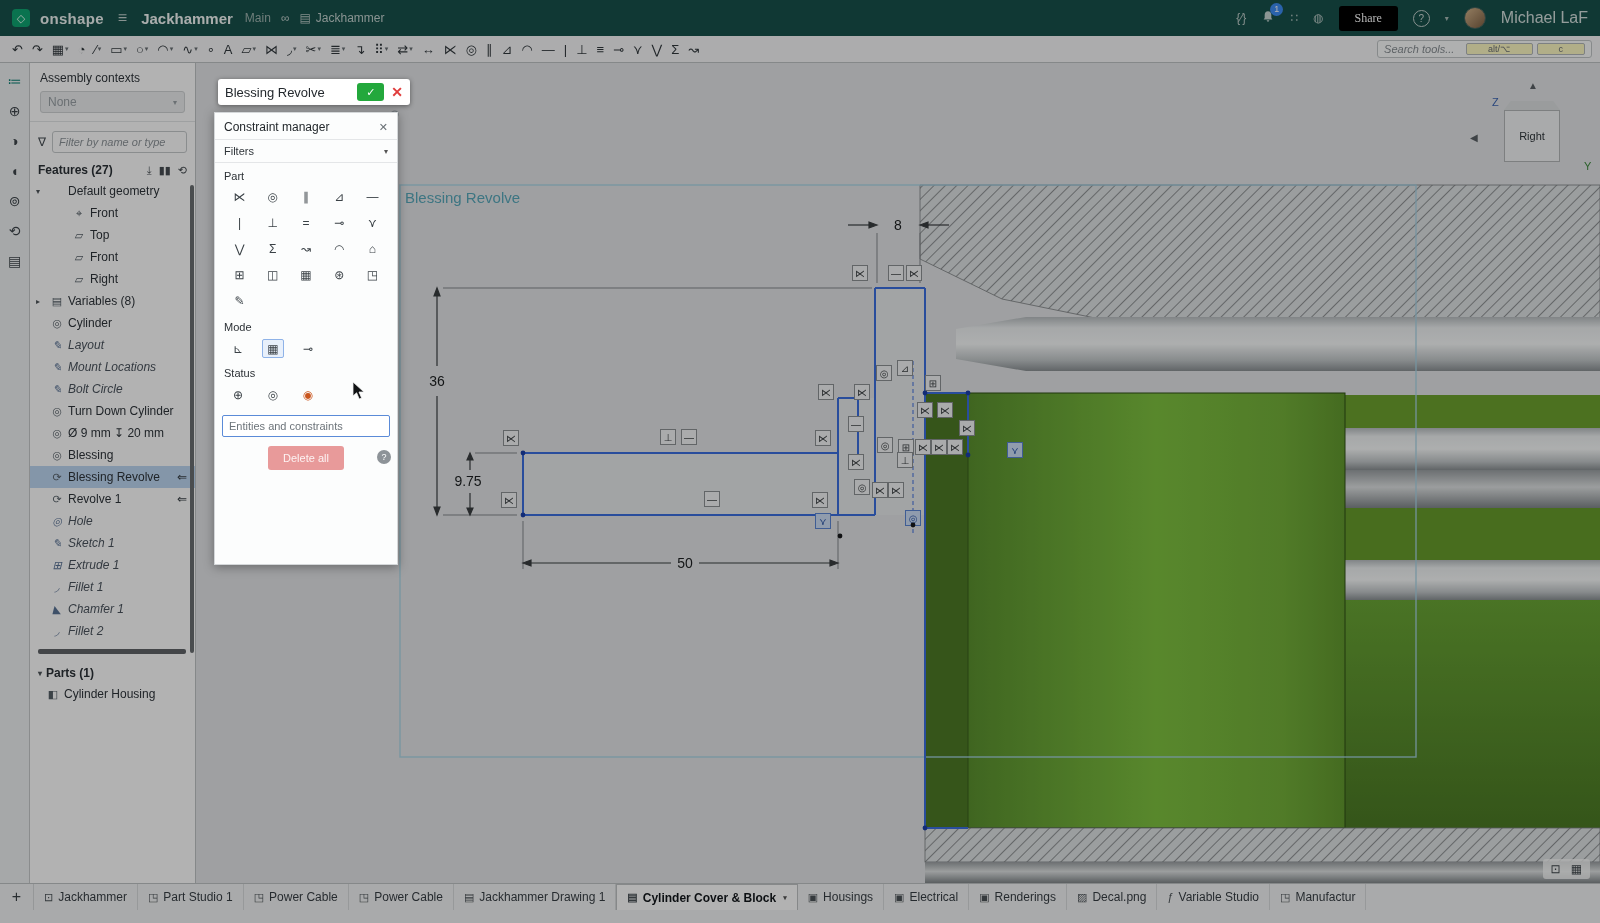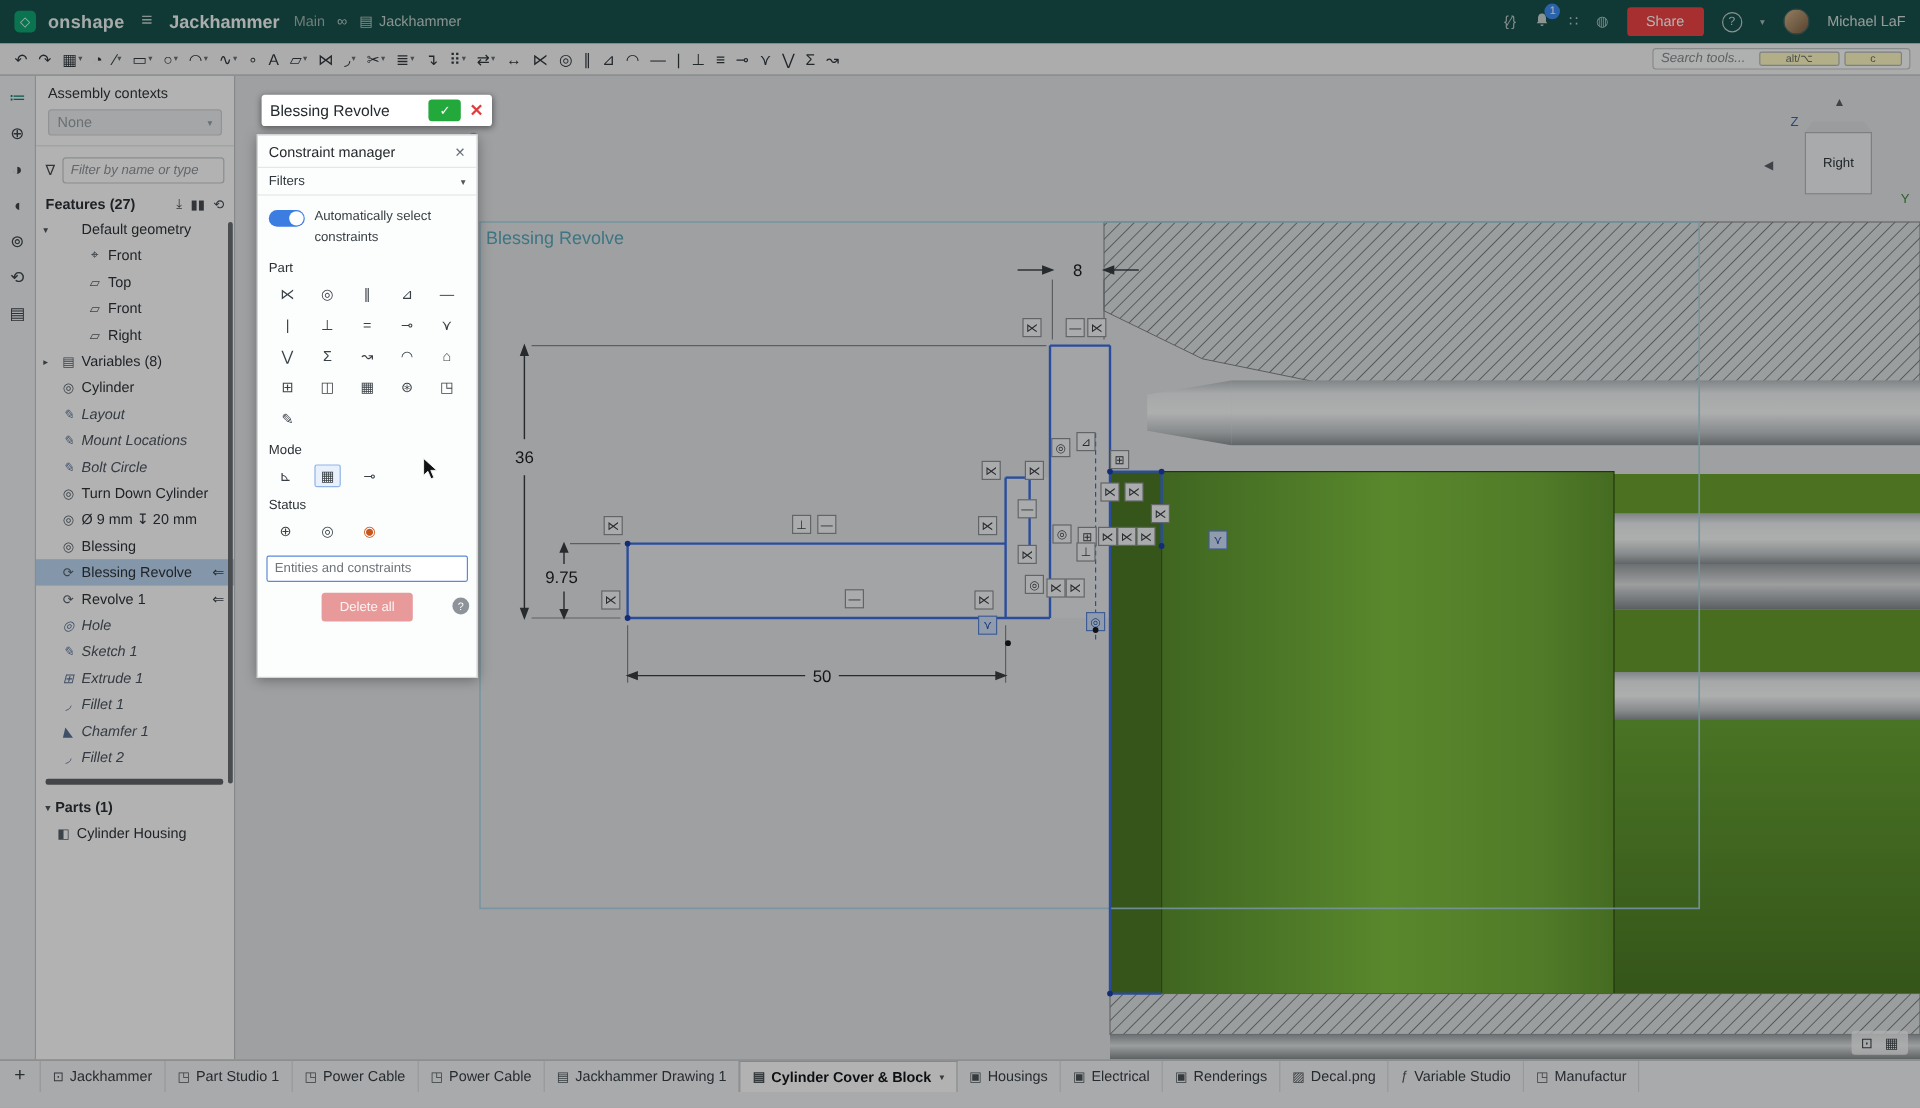--- a/index.html
+++ b/index.html
@@ -9,25 +9,25 @@
   .logo{width:18px;height:18px;background:#0fa572;border-radius:4px;color:#eafff5;font-size:11px;display:flex;align-items:center;justify-content:center}
   .brand{font-weight:bold;font-size:15px;color:#eef4f3;letter-spacing:.3px}
   .hamb{font-size:16px;color:#c3d1ce;margin:0 4px}
   .doc-title{font-size:15px;font-weight:bold;color:#f4f8f7}
   .ws{font-size:12px;color:#9fb4b0;margin-left:2px}
   .tb-ic{font-size:12px;color:#bccbc8}
   .refdoc{font-size:12px;color:#c5d3d0;display:flex;align-items:center;gap:5px}
   .tb-right{margin-left:auto;display:flex;align-items:center;gap:15px}
   .bell{position:relative;font-size:13px;color:#c9d6d3}
   .badge{position:absolute;top:-7px;right:-8px;background:#3d8df5;color:#fff;border-radius:50%;font-size:9px;width:13px;height:13px;line-height:13px;text-align:center}
-  .share{background:#ef4444;color:#fff;border:none;border-radius:3px;font-size:12px;padding:5px 16px;font-family:Liberation Sans, sans-serif}
+  .share{background:#000000;color:#fff;border:none;border-radius:3px;font-size:12px;padding:5px 16px;font-family:Liberation Serif, serif}
   .helpc{width:17px;height:17px;border:1.5px solid #c4d1ce;border-radius:50%;font-size:10px;display:flex;align-items:center;justify-content:center;color:#cdd9d6}
   .caret-sm{font-size:8px;color:#a9bbb7}
   .avatar{width:22px;height:22px;border-radius:50%;background:linear-gradient(135deg,#d4b58c,#7d5f43);border:1px solid #44645f}
-  .user{font-size:12px;color:#d5e0de;white-space:nowrap}
+  .user{font-size:16px;color:#d5e0de;white-space:nowrap}
   
   #toolbar{position:absolute;top:36px;left:0;right:0;height:27px;background:#f6f7f8;border-bottom:1px solid #bfc3c5;display:flex;align-items:center;padding:0 8px;z-index:9}
   #tool-row{display:flex;align-items:center;gap:1px;flex:1;overflow:hidden}
   .tool{display:flex;align-items:center;height:22px;padding:0 4px;color:#32383d;font-size:13px;border-radius:2px;white-space:nowrap}
   .tool .tg{line-height:1}
   .tc{font-size:7px;color:#6a7074;margin-left:1px}
   .search-tools{display:flex;align-items:center;gap:4px;background:#fbfcfc;border:1px solid #c2c6c8;border-radius:3px;padding:2px 6px;margin-left:10px}
   .search-tools input{border:none;outline:none;width:78px;font-size:11px;font-style:italic;color:#3c4247;background:transparent;font-family:inherit}
   .search-tools input::placeholder{color:#868d92;font-style:italic}
   .key{border:1px solid #b4b8ba;border-radius:2px;padding:0 21px;font-size:9px;color:#696f74;background:#fef9c3}
@@ -900,26 +900,20 @@
 
 <div id="cm">
   <div class="cm-head">
     <span>Constraint manager</span>
     <span class="cm-close">✕</span>
   </div>
   <div class="cm-filters">
     <span>Filters</span>
     <span class="fc">▾</span>
   </div>
-  <div class="cm-toggle">
-    <span class="switch">
-        <span class="knob"></span>
-      </span>
-    <span class="cm-lbl">Automatically select constraints</span>
-  </div>
   <div class="cm-sec">Part</div>
   <div class="cm-grid">
 
   <span class="cm-ic">
         <span>⋉</span>
       </span>
       <span class="cm-ic">
         <span>◎</span>
       </span>
       <span class="cm-ic">

